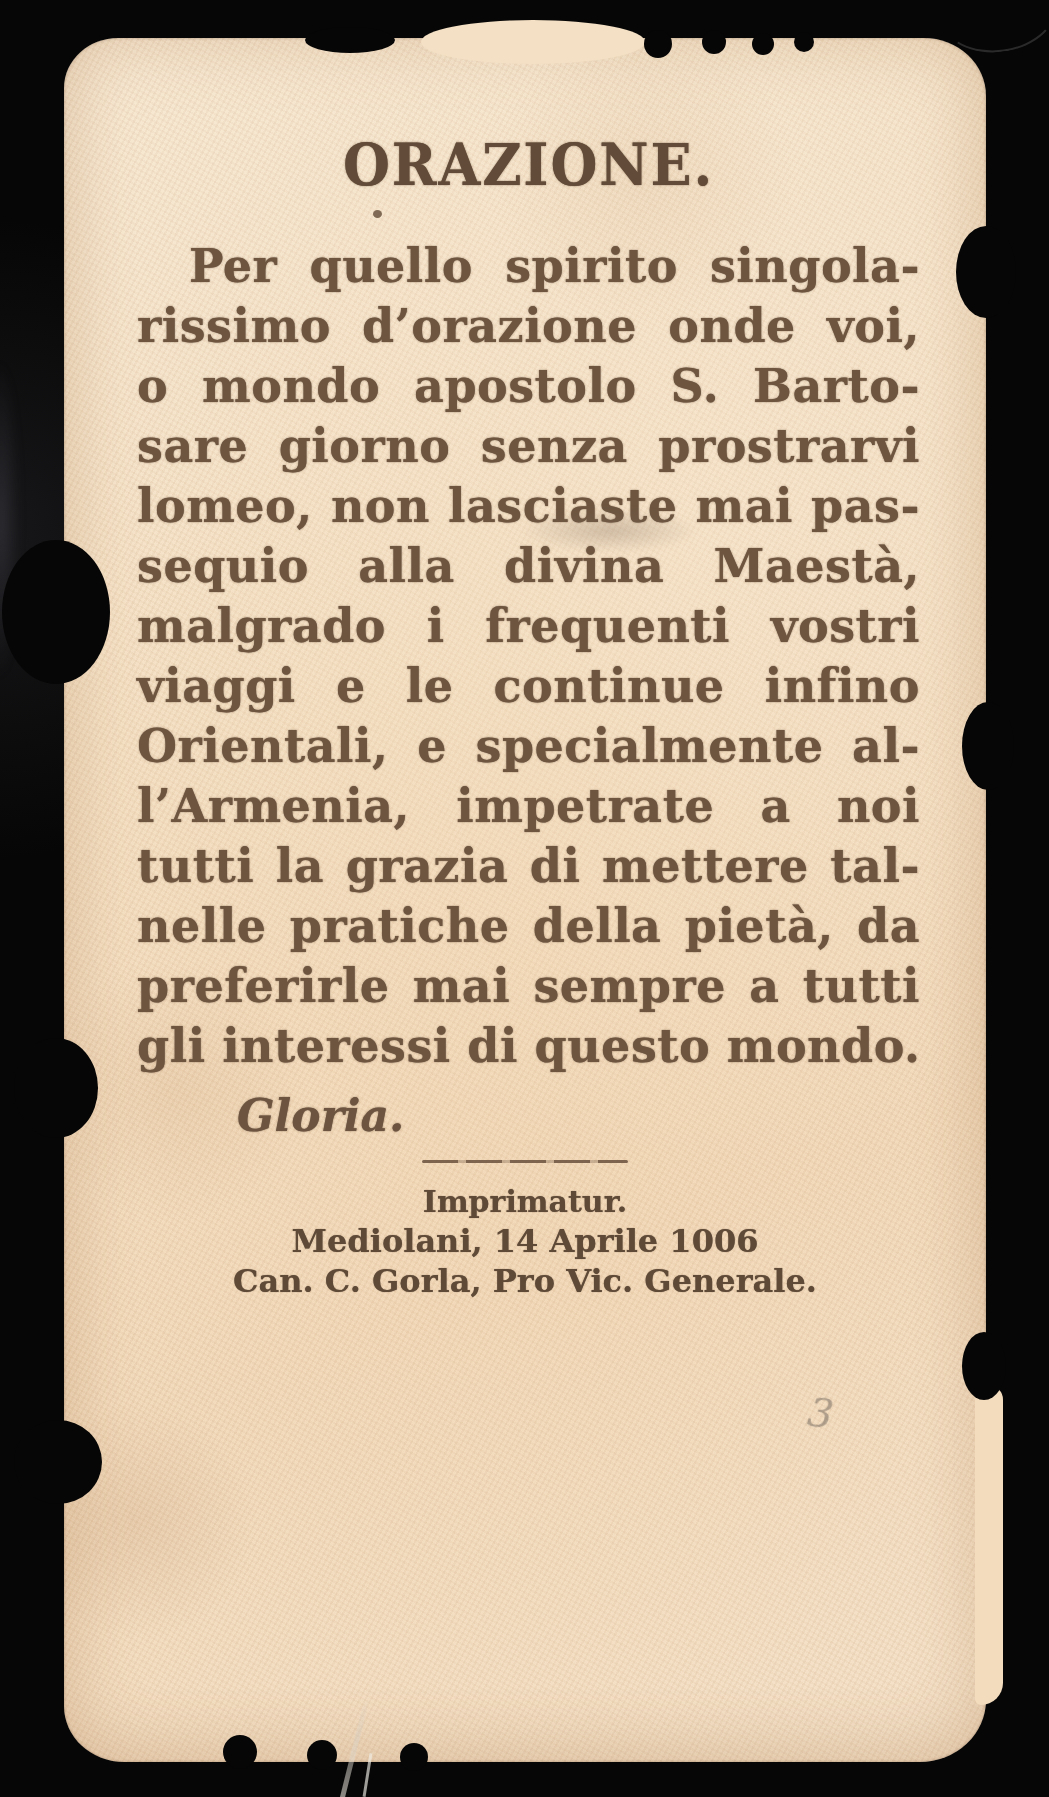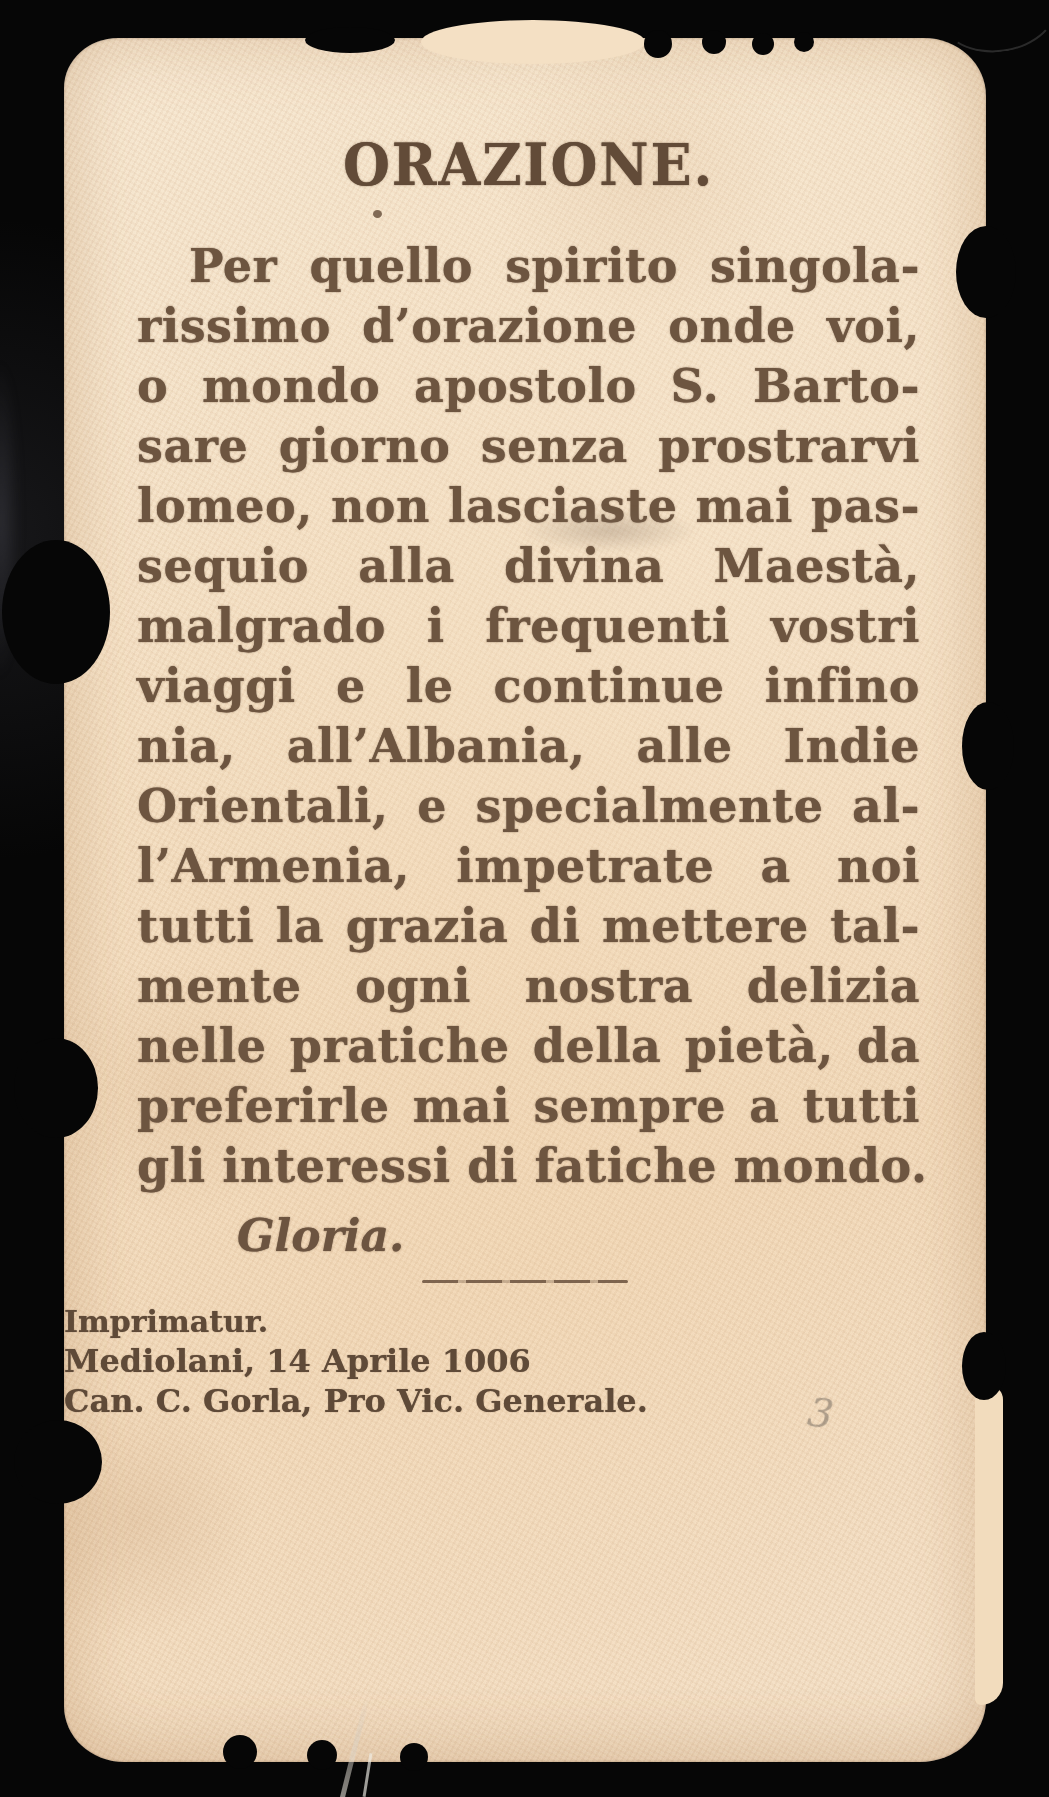--- a/index.html
+++ b/index.html
@@ -79,21 +79,21 @@
     text-align:justify;text-align-last:justify;white-space:nowrap;
     color:#6d5540;
     text-shadow:0 0 1px rgba(100,75,55,.8),0 0 2.5px rgba(100,75,55,.30);
   }
   .prayer-line:first-child{text-indent:52px;}
   .gloria{
     margin-top:14px;padding-left:100px;font-style:italic;font-weight:bold;
     font-size:44px;line-height:52px;color:#6c5440;
     text-shadow:0 0 1px rgba(100,75,55,.8),0 0 2.5px rgba(100,75,55,.3);
   }
-  .card-footer{position:relative;color:#5f4a38;}
+  .card-footer{position:relative;text-align:center;color:#5f4a38;}
   .divider{
     width:206px;height:3px;margin:18px auto 0;
     background:repeating-linear-gradient(90deg, rgba(105,80,60,.85) 0 36px, rgba(105,80,60,.30) 36px 44px);
     border-radius:2px;filter:blur(.3px);
   }
   .imp-heading{margin-top:20px;font-weight:bold;font-size:30px;line-height:38px;
     text-shadow:0 0 1px rgba(95,72,54,.8);}
   .imp-date{font-weight:bold;font-size:32px;line-height:40px;
     text-shadow:0 0 1px rgba(95,72,54,.8);}
   .imp-signature{font-weight:bold;font-size:32px;line-height:40px;
@@ -118,28 +118,26 @@
       <div class="title-dot"></div>
       <div class="prayer">
           <div class="prayer-line">Per quello spirito singola-</div>
           <div class="prayer-line">rissimo d’orazione onde voi,</div>
           <div class="prayer-line">o mondo apostolo S. Barto-</div>
           <div class="prayer-line">sare giorno senza prostrarvi</div>
           <div class="prayer-line">lomeo, non lasciaste mai pas-</div>
           <div class="prayer-line">sequio alla divina Maestà,</div>
           <div class="prayer-line">malgrado i frequenti vostri</div>
           <div class="prayer-line">viaggi e le continue infino</div>
-          <div class="prayer-line">nia, all’Albania, alle Indie</div>
           <div class="prayer-line">Orientali, e specialmente al-</div>
           <div class="prayer-line">l’Armenia, impetrate a noi</div>
           <div class="prayer-line">tutti la grazia di mettere tal-</div>
-          <div class="prayer-line">mente ogni nostra delizia</div>
           <div class="prayer-line">nelle pratiche della pietà, da</div>
           <div class="prayer-line">preferirle mai sempre a tutti</div>
-          <div class="prayer-line">gli interessi di fatiche mondo.</div>
+          <div class="prayer-line">gli interessi di questo mondo.</div>
         </div>
       <div class="gloria">Gloria.</div>
     </div>
 
     <div class="card-footer">
       <div class="divider"></div>
       <div class="imp-heading">Imprimatur.</div>
       <div class="imp-date">Mediolani, 14 Aprile 1006</div>
       <div class="imp-signature">Can. C. Gorla, Pro Vic. Generale.</div>
     </div>

